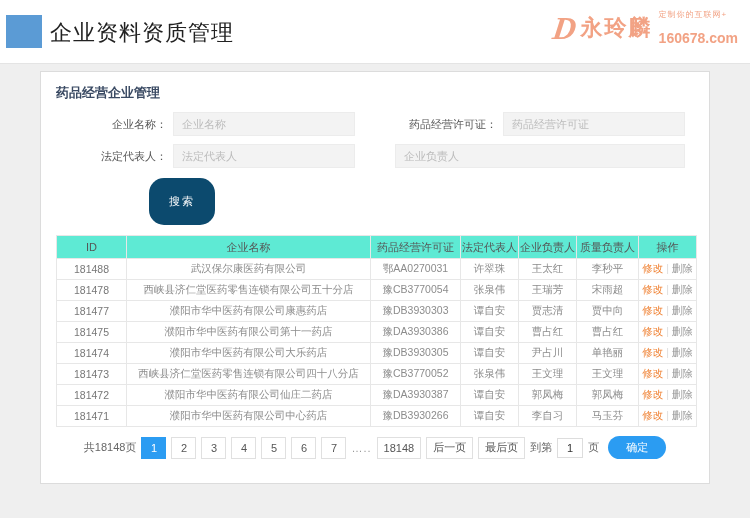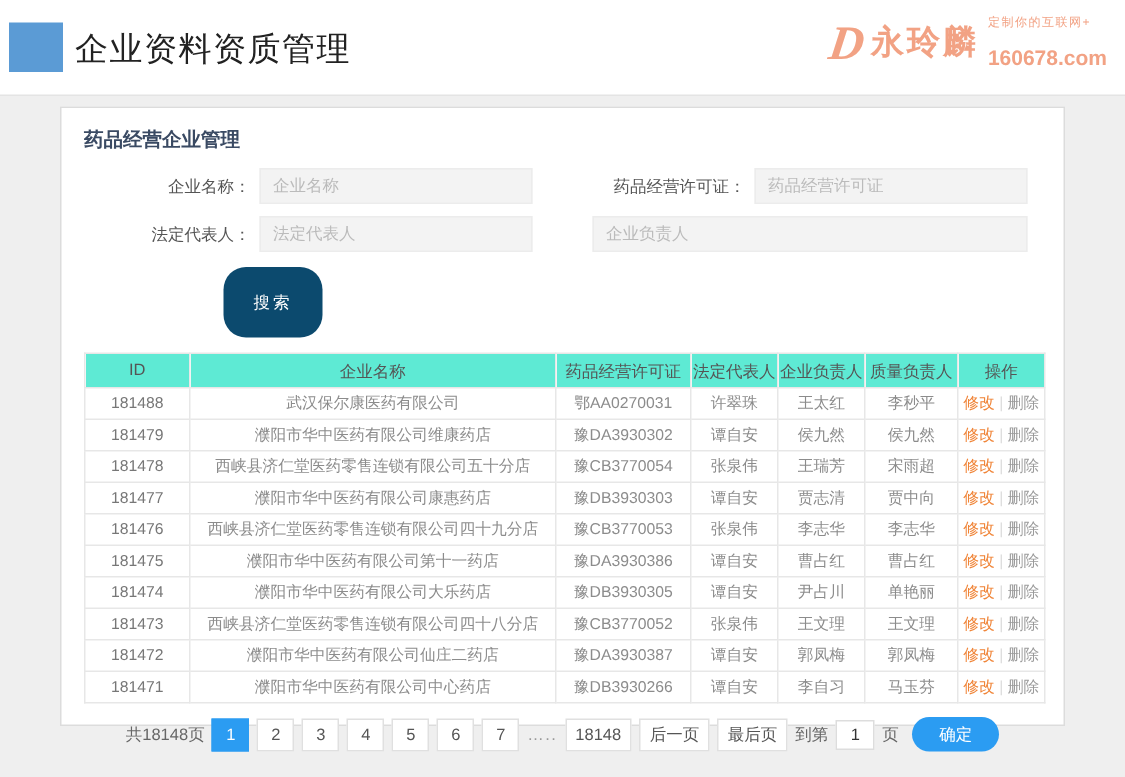--- a/index.html
+++ b/index.html
@@ -175,53 +175,35 @@
         <tr>
           <td>181488</td>
           <td>武汉保尔康医药有限公司</td>
           <td>鄂AA0270031</td>
           <td>许翠珠</td>
           <td>王太红</td>
           <td>李秒平</td>
           <td><span class="link-edit">修改</span><span class="sep">|</span><span class="link-delete">删除</span></td>
         </tr>
         <tr>
-          <td>181479</td>
-          <td>濮阳市华中医药有限公司维康药店</td>
-          <td>豫DA3930302</td>
-          <td>谭自安</td>
-          <td>侯九然</td>
-          <td>侯九然</td>
-          <td><span class="link-edit">修改</span><span class="sep">|</span><span class="link-delete">删除</span></td>
-        </tr>
-        <tr>
           <td>181478</td>
           <td>西峡县济仁堂医药零售连锁有限公司五十分店</td>
           <td>豫CB3770054</td>
           <td>张泉伟</td>
           <td>王瑞芳</td>
           <td>宋雨超</td>
           <td><span class="link-edit">修改</span><span class="sep">|</span><span class="link-delete">删除</span></td>
         </tr>
         <tr>
           <td>181477</td>
           <td>濮阳市华中医药有限公司康惠药店</td>
           <td>豫DB3930303</td>
           <td>谭自安</td>
           <td>贾志清</td>
           <td>贾中向</td>
-          <td><span class="link-edit">修改</span><span class="sep">|</span><span class="link-delete">删除</span></td>
-        </tr>
-        <tr>
-          <td>181476</td>
-          <td>西峡县济仁堂医药零售连锁有限公司四十九分店</td>
-          <td>豫CB3770053</td>
-          <td>张泉伟</td>
-          <td>李志华</td>
-          <td>李志华</td>
           <td><span class="link-edit">修改</span><span class="sep">|</span><span class="link-delete">删除</span></td>
         </tr>
         <tr>
           <td>181475</td>
           <td>濮阳市华中医药有限公司第十一药店</td>
           <td>豫DA3930386</td>
           <td>谭自安</td>
           <td>曹占红</td>
           <td>曹占红</td>
           <td><span class="link-edit">修改</span><span class="sep">|</span><span class="link-delete">删除</span></td>

